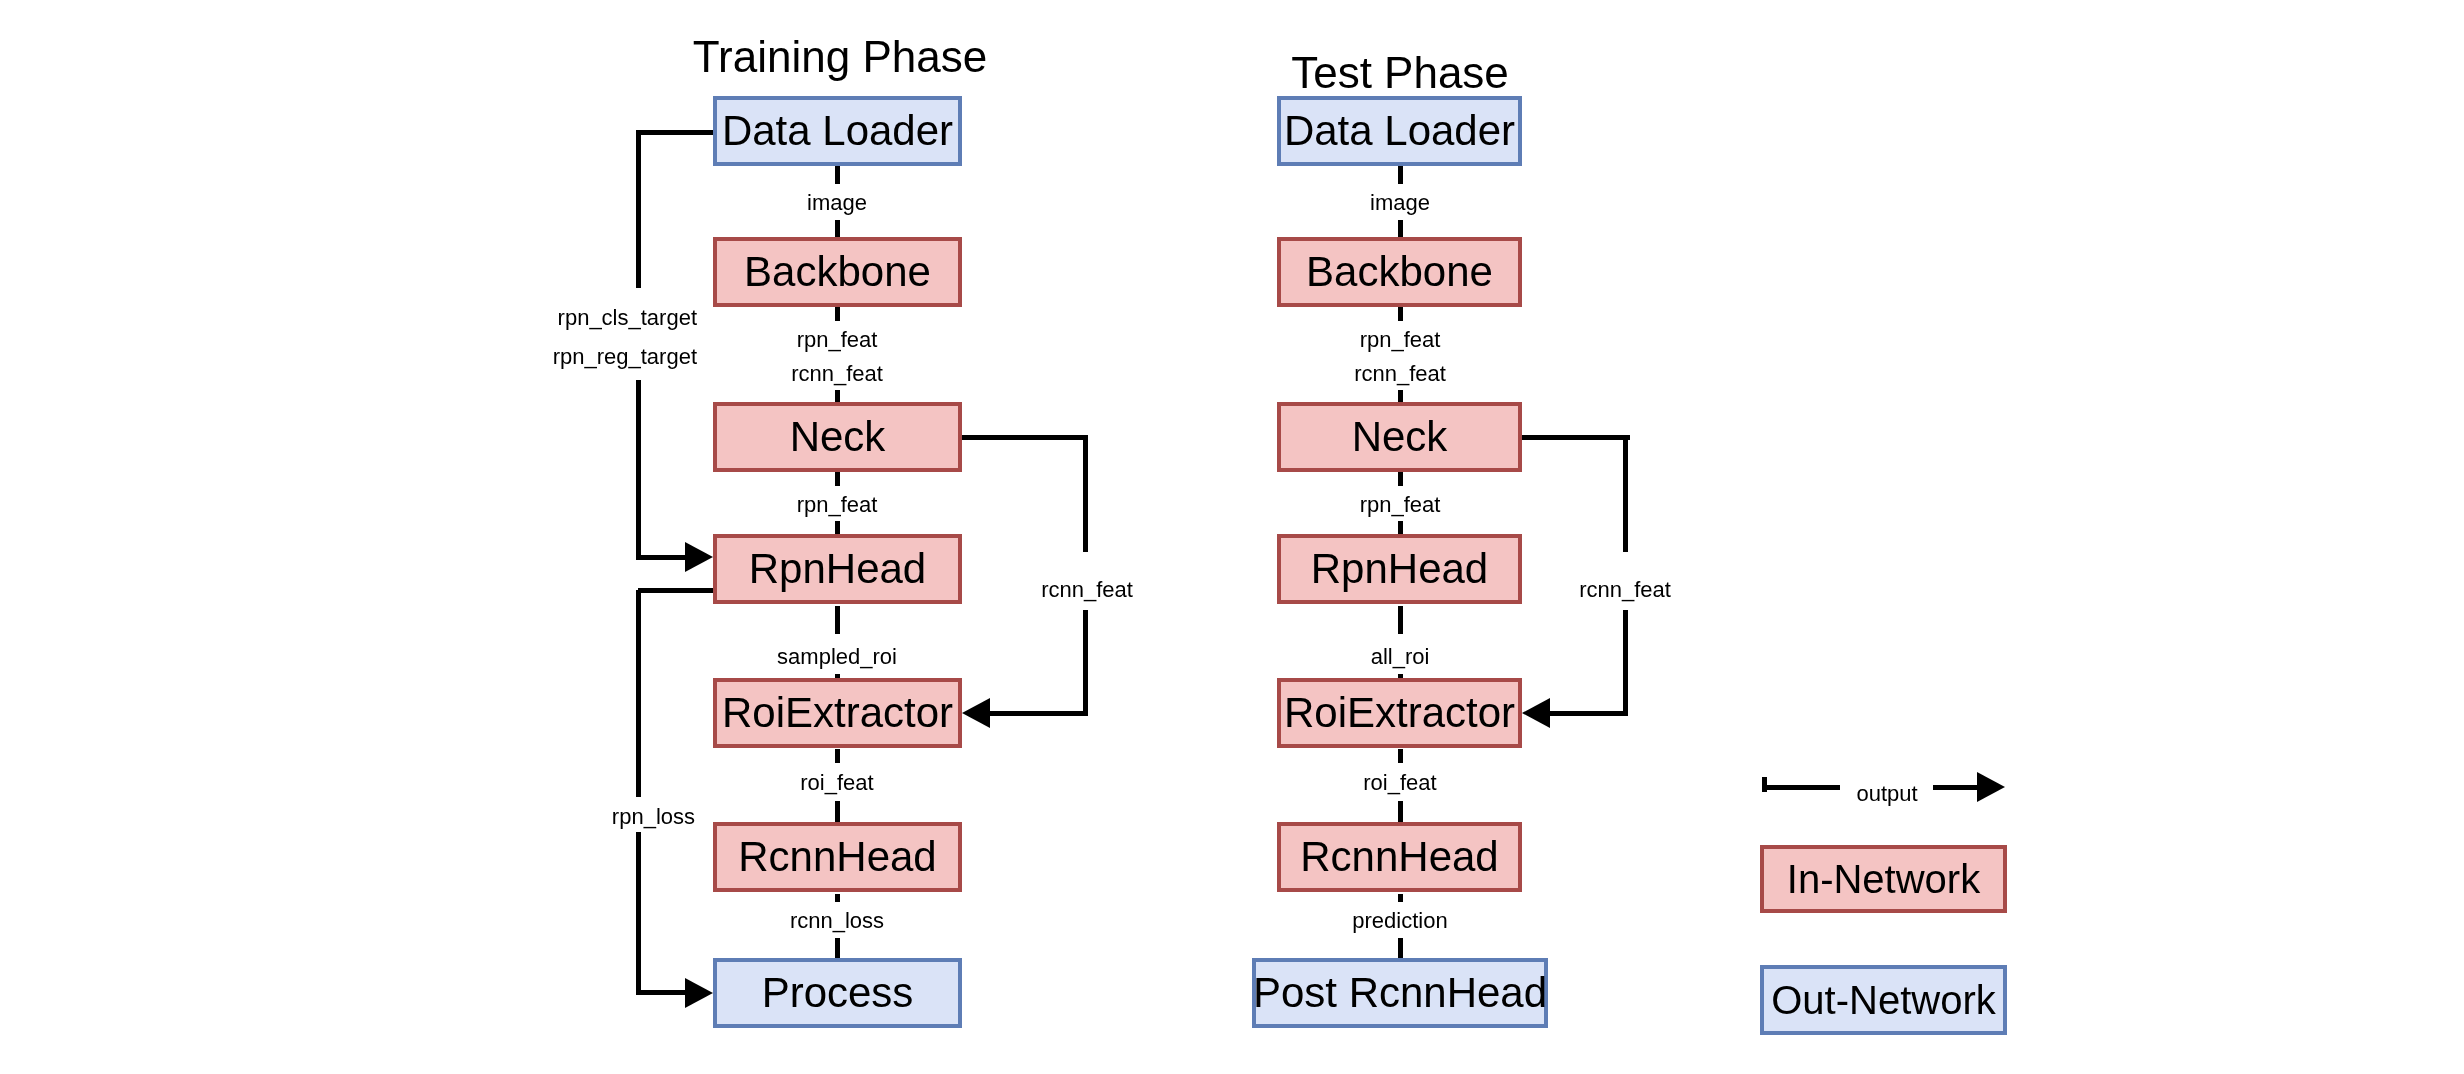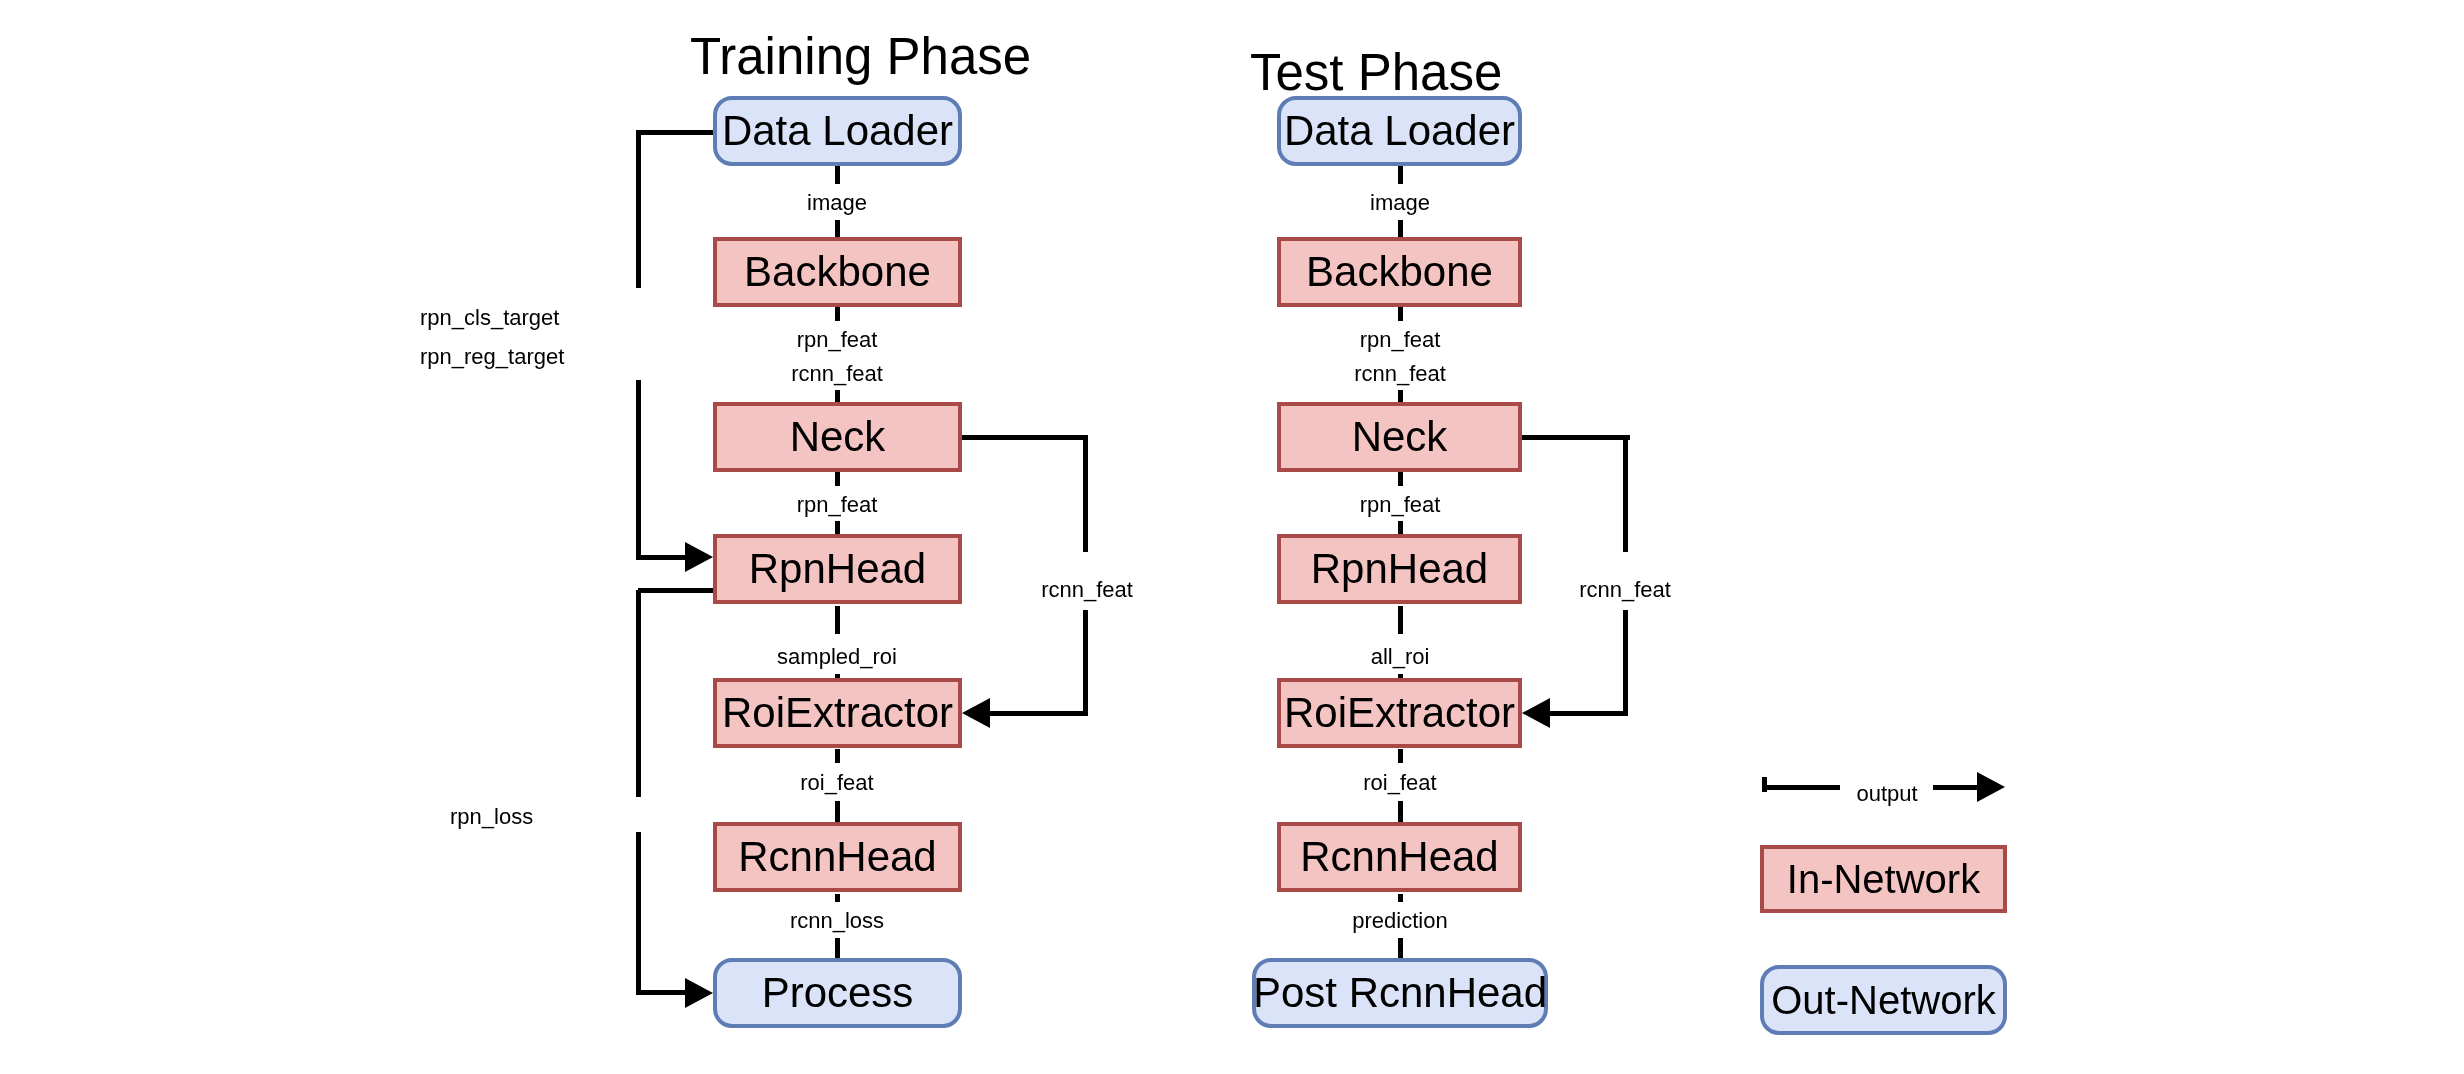--- a/index.html
+++ b/index.html
@@ -1,29 +1,29 @@
 <!DOCTYPE html>
 <html style="--in-network-fill: #f4c4c3; --in-network-stroke: #a74a48; --out-network-fill: #dae3f7; --out-network-stroke: #5e7db5; --connector: #000000;"><head>
 <meta charset="utf-8">
 <style>
   html,body{margin:0;padding:0;background:#ffffff;}
   .canvas{
     position:relative;width:2464px;height:1074px;background:#ffffff;
     font-family:"Liberation Sans",sans-serif;color:#000;overflow:hidden;
   }
-  .title{position:absolute;font-size:51px;line-height:48px;text-align:left;white-space:nowrap;}
+  .title{position:absolute;font-size:44px;line-height:48px;text-align:center;white-space:nowrap;}
   .box{
     position:absolute;height:70px;width:249px;box-sizing:border-box;
     border:4px solid #000;display:flex;align-items:center;justify-content:center;
     font-size:42px;white-space:nowrap;
   }
   .in{background:var(--in-network-fill);border-color:var(--in-network-stroke);}
-  .out{background:var(--out-network-fill);border-color:var(--out-network-stroke);border-radius:19px;}
+  .out{background:var(--out-network-fill);border-color:var(--out-network-stroke);}
   .lbl{position:absolute;font-size:22px;line-height:33px;height:33px;text-align:center;white-space:nowrap;}
-  .lbl.r{text-align:left;}
+  .lbl.r{text-align:right;}
   .ln{position:absolute;background:var(--connector);}
   .ar{position:absolute;width:0;height:0;border-top:15px solid transparent;border-bottom:15px solid transparent;}
   .ar.right{border-left:28px solid var(--connector);}
   .ar.left{border-right:28px solid var(--connector);}
 </style>
 </head>
 <body>
 
 <div class="canvas">
 

